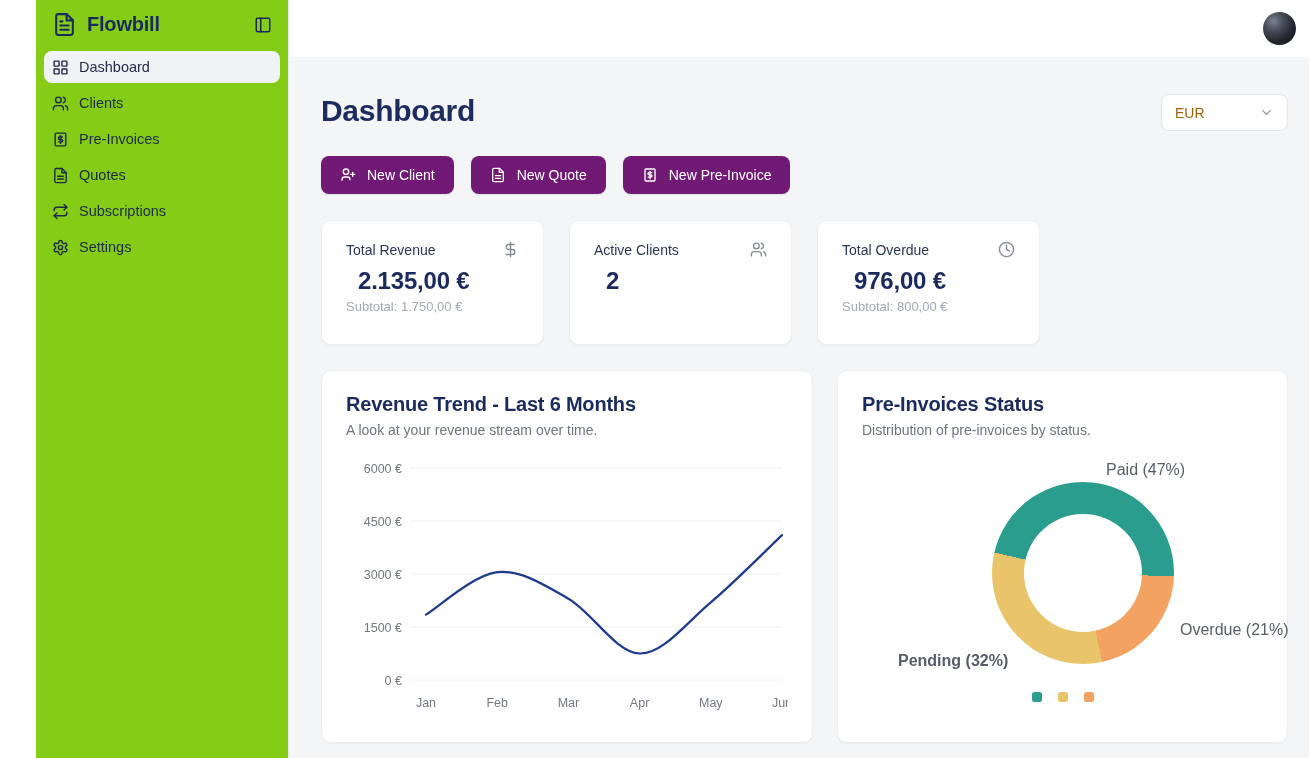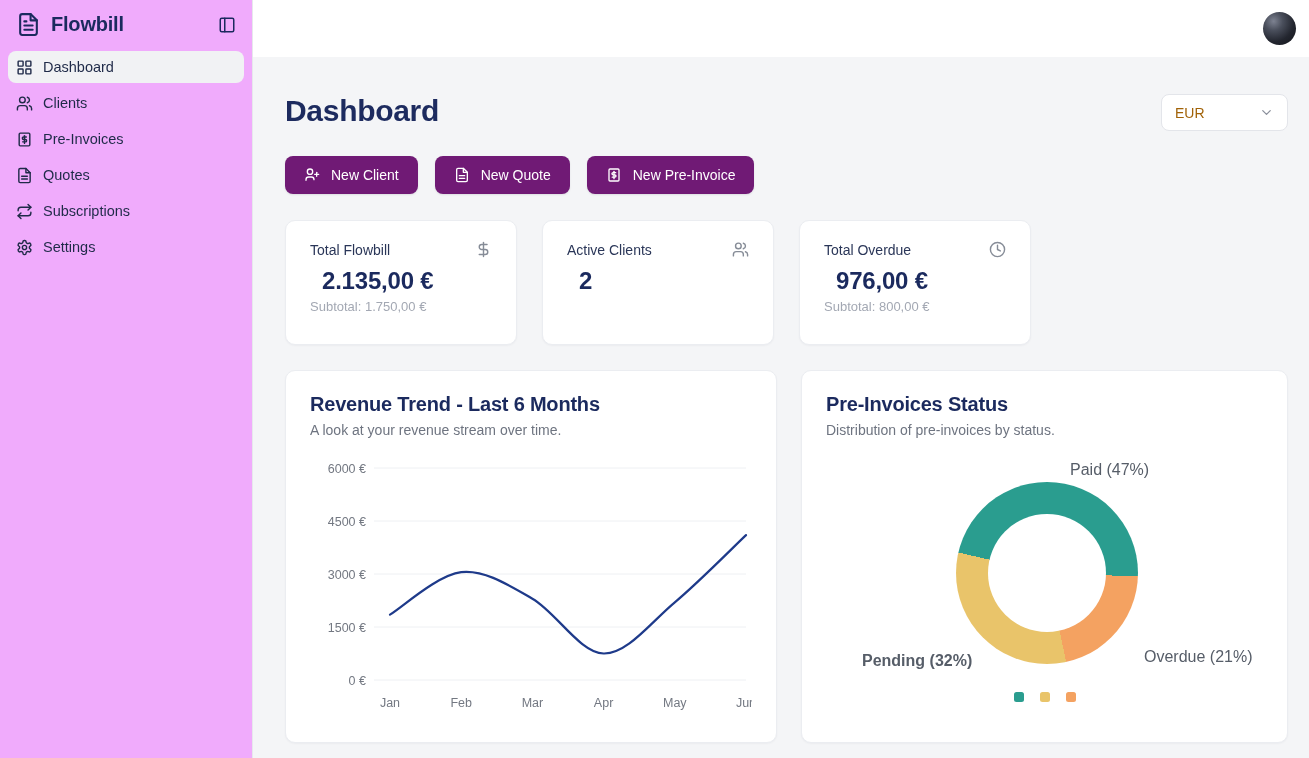--- a/index.html
+++ b/index.html
@@ -7,21 +7,21 @@
   body {
     width:1309px; height:758px; overflow:hidden;
     display:flex;
     font-family:"Liberation Sans", sans-serif;
     background:#ffffff;
     -webkit-font-smoothing:antialiased;
   }
   svg.ic { display:block; }
 
   
-  .sidebar { width:253px; flex:0 0 253px; background:#f0abfc; border-right:1px solid #e7e8ec; display:flex; flex-direction:column; }
+  .sidebar { width:253px; flex:0 0 253px; background:#84cc16; border-right:1px solid #e7e8ec; display:flex; flex-direction:column;margin-left:36px; }
   .logo-row { height:49px; display:flex; align-items:center; gap:10px; padding:0 16px; }
   .logo-icon { color:#1b2a5e; }
   .logo-text { flex:1; font-size:20px; font-weight:700; color:#1b2a5e; letter-spacing:-0.2px; }
   .panel-toggle { color:#1b2a5e; cursor:pointer; display:flex; align-items:center; }
   .nav { padding:2px 8px; display:flex; flex-direction:column; gap:4px; }
   .nav-item { height:32px; border-radius:8px; display:flex; align-items:center; gap:10px; padding:0 8px; font-size:14.5px; color:#1f2a48; cursor:pointer; }
   .nav-item.active { background:#f1f2f4; }
   .nav-item .nicon { color:#1f2a48; display:flex; align-items:center; }
 
   
@@ -58,21 +58,21 @@
   .chart-title { font-size:20px; font-weight:700; color:#1b2a5e; letter-spacing:-0.2px; }
   .chart-sub { font-size:14px; color:#6e7480; margin-top:6px; }
   .line-chart-svg { margin-top:12px; }
   .line-chart-svg text { font-family:"Liberation Sans", sans-serif; }
 
   .donut-wrap { position:relative; height:277px; }
   .donut { position:absolute; left:130px; top:44px; width:182px; height:182px; border-radius:50%; }
   .donut-hole { position:absolute; left:162px; top:76px; width:118px; height:118px; border-radius:50%; background:#ffffff; }
   .callout { position:absolute; font-size:16px; color:#565d68; white-space:nowrap; }
   .callout-paid { left:244px; top:23px; }
-  .callout-overdue { left:318px; top:210px; }
+  .callout-overdue { left:318px; top:183px; }
   .callout-pending { left:36px; top:214px;font-weight:bold; }
   .legend { position:absolute; left:0; right:0; top:254px; display:flex; justify-content:center; gap:16px; }
   .legend-dot { width:10px; height:10px; border-radius:2.5px; display:inline-block; }
 </style>
 </head>
 <body>
 
 <aside class="sidebar">
   <div class="logo-row">
     <span class="logo-icon">
@@ -211,21 +211,21 @@
               <path d="M14.6 8.5h-3.9a1.7 1.7 0 0 0 0 3.4h2.6a1.7 1.7 0 0 1 0 3.4H9.4"></path>
             </svg>
         </span>
         <span>New Pre-Invoice</span>
       </button>
     </div>
 
     <div class="stats-grid">
       <div class="card stat-card">
         <div class="stat-head">
-          <span class="stat-title">Total Flowbill</span>
+          <span class="stat-title">Total Revenue</span>
           <span class="stat-icon">
             <svg class="ic" width="17" height="17" viewBox="0 0 24 24" fill="none" stroke="currentColor" stroke-width="2" stroke-linecap="round" stroke-linejoin="round">
                 <line x1="12" y1="2" x2="12" y2="22"></line>
                 <path d="M17 5H9.5a3.5 3.5 0 0 0 0 7h5a3.5 3.5 0 0 1 0 7H6"></path>
               </svg>
           </span>
         </div>
         <div class="stat-value">2.135,00 €</div>
         <div class="stat-sub">Subtotal: 1.750,00 €</div>
       </div>

